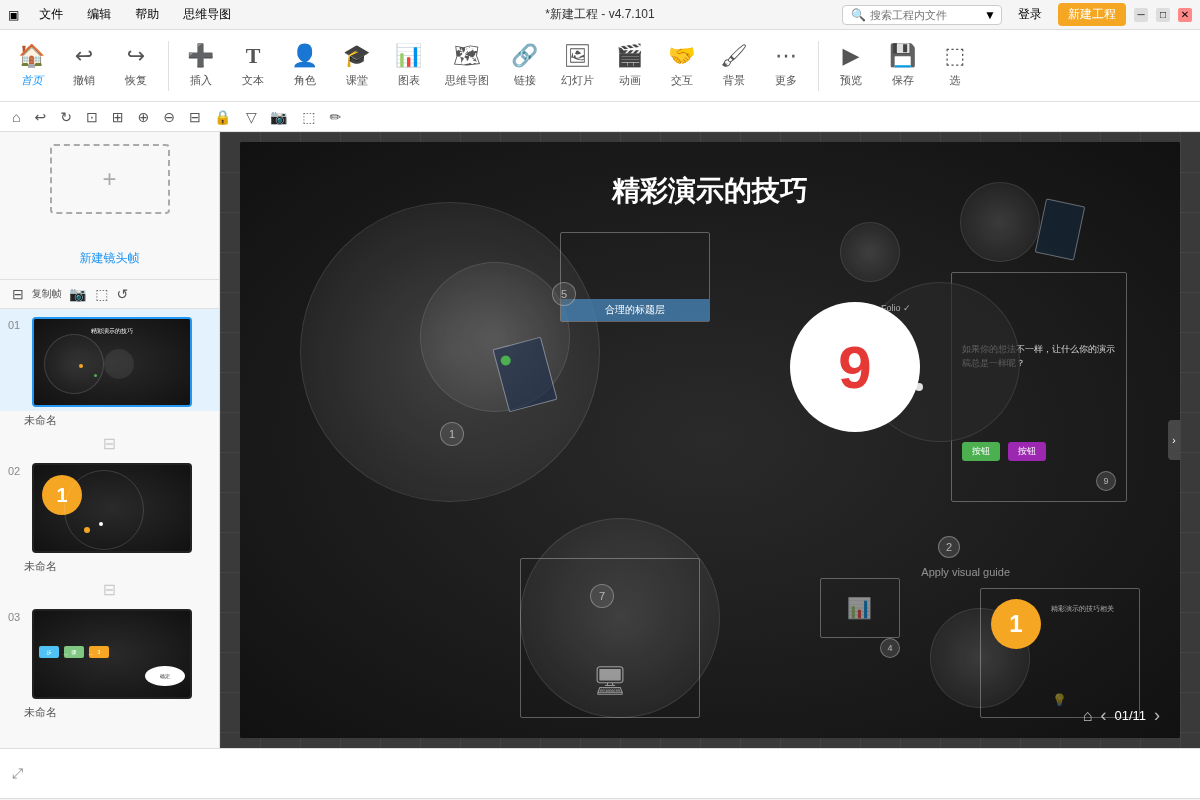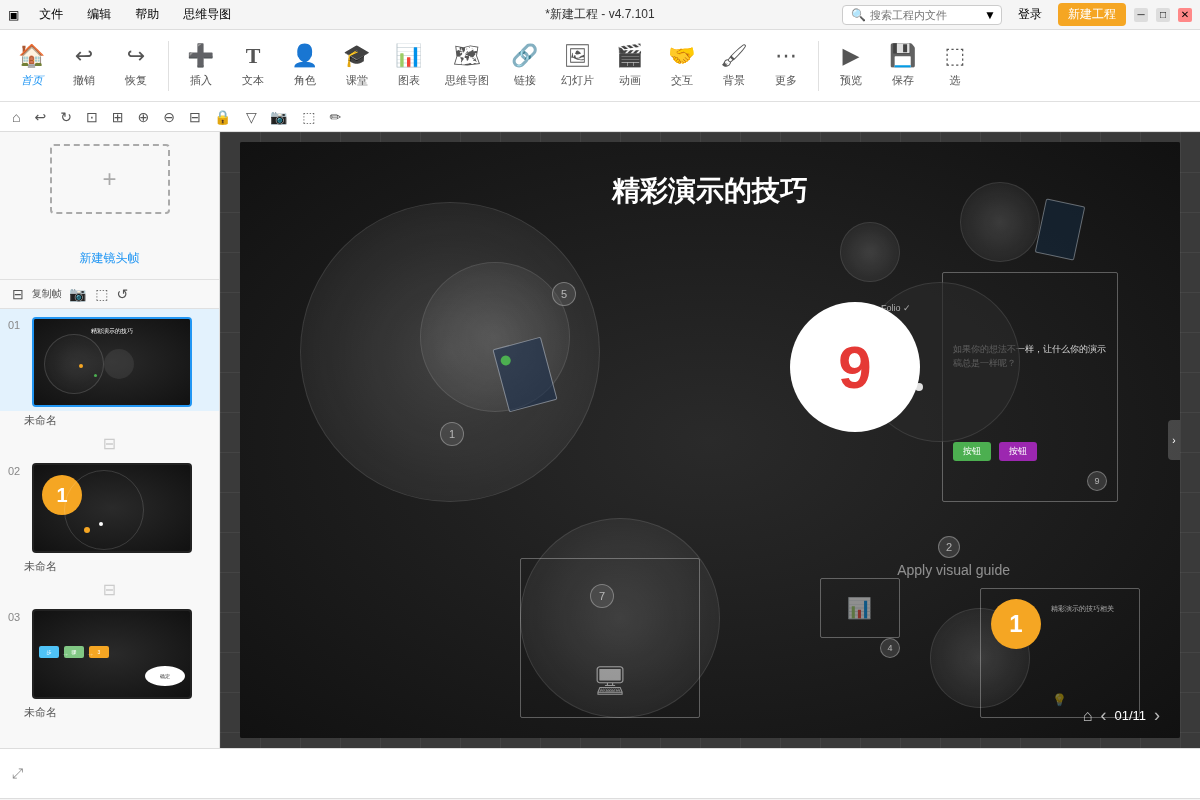--- a/index.html
+++ b/index.html
@@ -450,20 +450,23 @@
 
         <div class="slide-title">精彩演示的技巧</div>
 
         <div class="deco-circle" style="width:300px;height:300px;top:60px;left:60px;"></div>
         <div class="deco-circle" style="width:150px;height:150px;top:120px;left:180px;"></div>
         <div class="deco-circle" style="width:200px;height:200px;bottom:20px;left:280px;"></div>
         <div class="deco-circle" style="width:60px;height:60px;top:80px;right:280px;"></div>
         <div class="deco-circle" style="width:80px;height:80px;top:40px;right:140px;"></div>
         <div class="deco-circle" style="width:100px;height:100px;bottom:30px;right:150px;"></div>
 
+        <div class="frame-box" style="top:90px;left:320px;width:150px;height:90px;">
+          <div style="position:absolute;bottom:0;left:0;right:0;background:rgba(70,130,180,0.8);padding:4px;font-size:10px;color:white;text-align:center;">合理的标题层</div>
+        </div>
 
         <div class="num-circle" style="width:24px;height:24px;top:140px;left:312px;">5</div>
 
         <div class="num-circle" style="width:24px;height:24px;top:210px;right:320px;">11</div>
 
         <div class="num-circle" style="width:24px;height:24px;top:280px;left:200px;">1</div>
 
         <div style="position:absolute;top:200px;left:260px;width:50px;height:65px;border:1px solid rgba(255,255,255,0.4);transform:rotate(-15deg);border-radius:2px;background:rgba(30,50,80,0.6);">
           <div style="position:absolute;top:8px;left:4px;width:10px;height:10px;border-radius:50%;background:#4caf50;"></div>
         </div>
@@ -478,21 +481,21 @@
 
           <div style="position:absolute;top:20px;left:20px;font-size:9px;color:rgba(255,255,255,0.6);">Folio ✓</div>
 
           <div style="position:absolute;bottom:50px;left:30px;display:flex;gap:4px;">
             <div style="width:8px;height:8px;border-radius:50%;background:#f5a623;"></div>
             <div style="width:8px;height:8px;border-radius:50%;background:#e0e0e0;"></div>
             <div style="width:8px;height:8px;border-radius:50%;background:#e0e0e0;"></div>
           </div>
         </div>
 
-        <div class="frame-box" style="top:130px;right:62px;width:176px;height:230px;">
+        <div class="frame-box" style="top:130px;right:53px;width:176px;height:230px;">
 
           <div style="position:absolute;top:70px;left:10px;right:10px;font-size:9px;color:rgba(255,255,255,0.8);line-height:1.5;">
             如果你的想法不一样，让什么你的演示稿总是一样呢？
           </div>
 
           <div style="position:absolute;bottom:40px;left:10px;display:flex;gap:8px;">
             <div style="padding:3px 10px;background:#4caf50;border-radius:3px;font-size:9px;color:white;">按钮</div>
             <div style="padding:3px 10px;background:#9c27b0;border-radius:3px;font-size:9px;color:white;">按钮</div>
           </div>
 
@@ -503,21 +506,21 @@
 
           <div style="position:absolute;bottom:20px;left:50%;transform:translateX(-50%);font-size:28px;color:rgba(255,255,255,0.5);">🖥</div>
         </div>
 
         <div class="num-circle" style="width:20px;height:20px;bottom:80px;right:280px;font-size:9px;">4</div>
 
         <div class="frame-box" style="bottom:100px;right:280px;width:80px;height:60px;">
           <div style="position:absolute;top:50%;left:50%;transform:translate(-50%,-50%);font-size:20px;color:rgba(255,255,255,0.5);">📊</div>
         </div>
 
-        <div style="position:absolute;bottom:160px;right:170px;font-size:14px;color:rgba(255,255,255,0.5);text-align:right;">Apply visual guide</div>
+        <div style="position:absolute;bottom:160px;right:170px;font-size:11px;color:rgba(255,255,255,0.5);text-align:right;">Apply visual guide</div>
 
         <div class="num-circle" style="width:22px;height:22px;bottom:180px;right:220px;">2</div>
 
         <div class="frame-box" style="bottom:20px;right:40px;width:160px;height:130px;">
           <div style="position:absolute;top:10px;left:10px;width:50px;height:50px;border-radius:50%;background:#f5a623;display:flex;align-items:center;justify-content:center;">
             <span style="font-size:24px;color:white;font-weight:bold;">1</span>
           </div>
           <div style="position:absolute;top:15px;left:70px;right:5px;font-size:7px;color:rgba(255,255,255,0.6);line-height:1.4;">精彩演示的技巧相关</div>
           <div style="position:absolute;bottom:10px;left:50%;transform:translateX(-50%);font-size:12px;color:rgba(255,255,255,0.4);">💡</div>
         </div>

